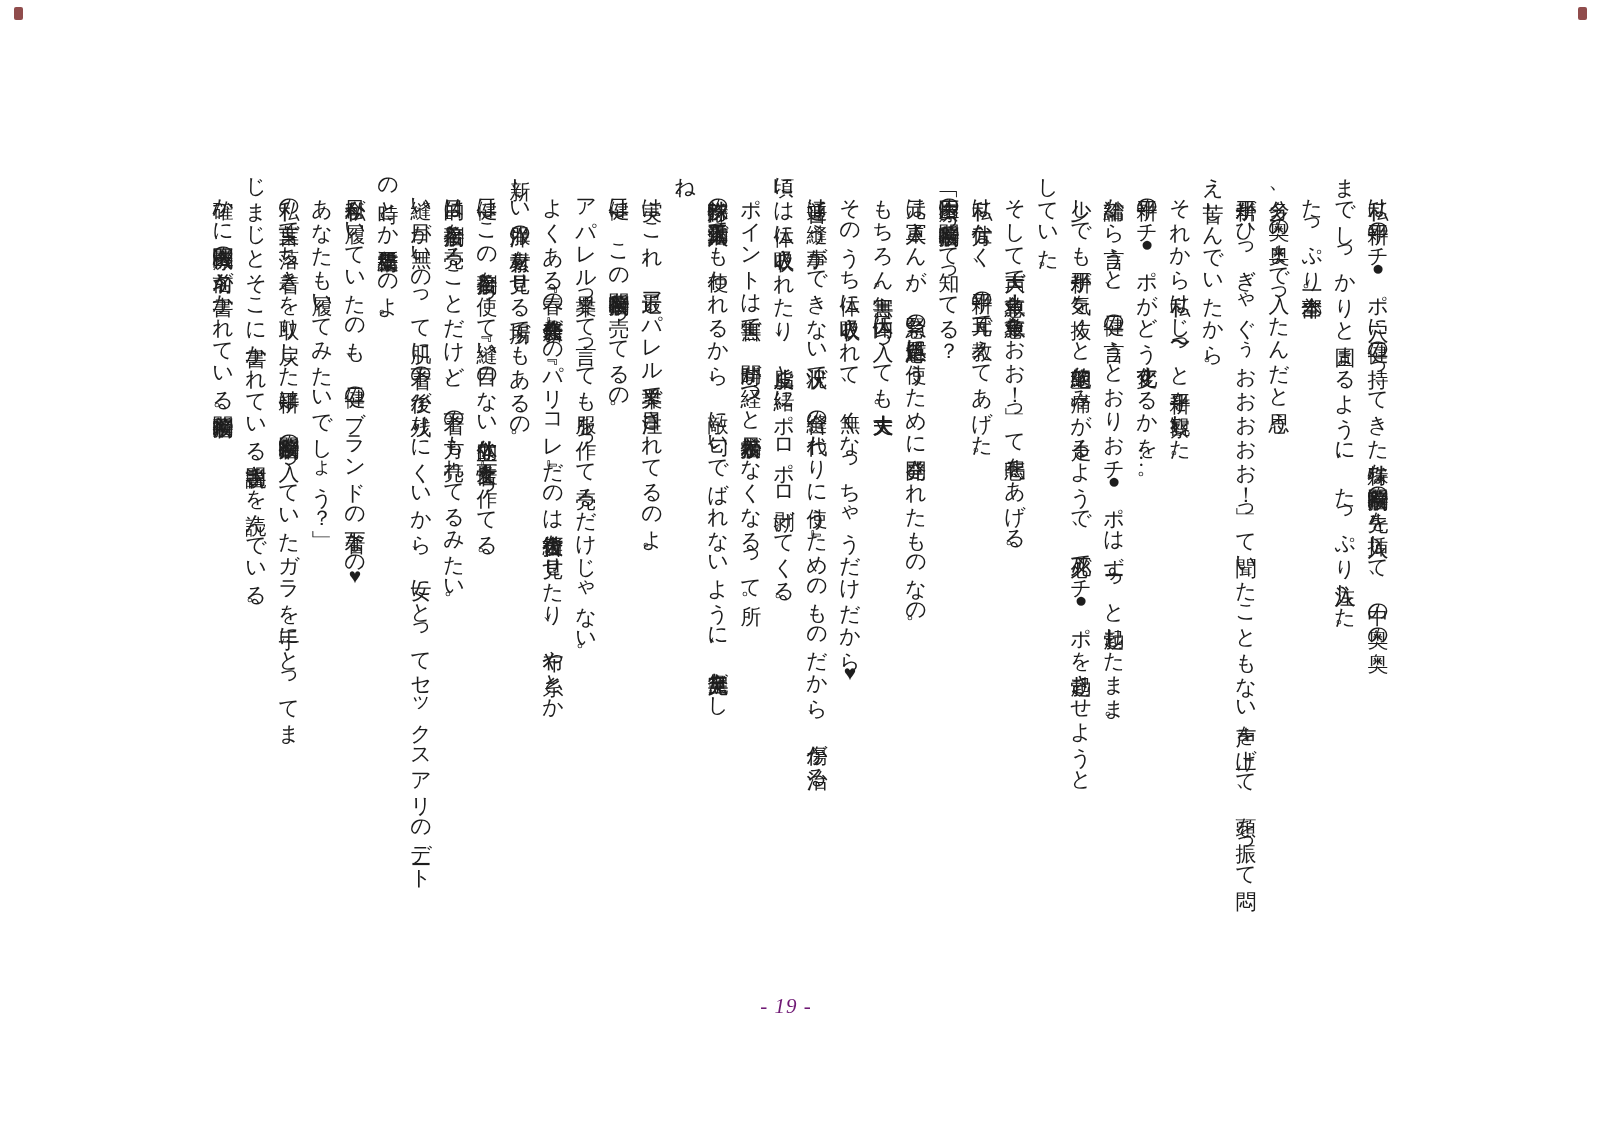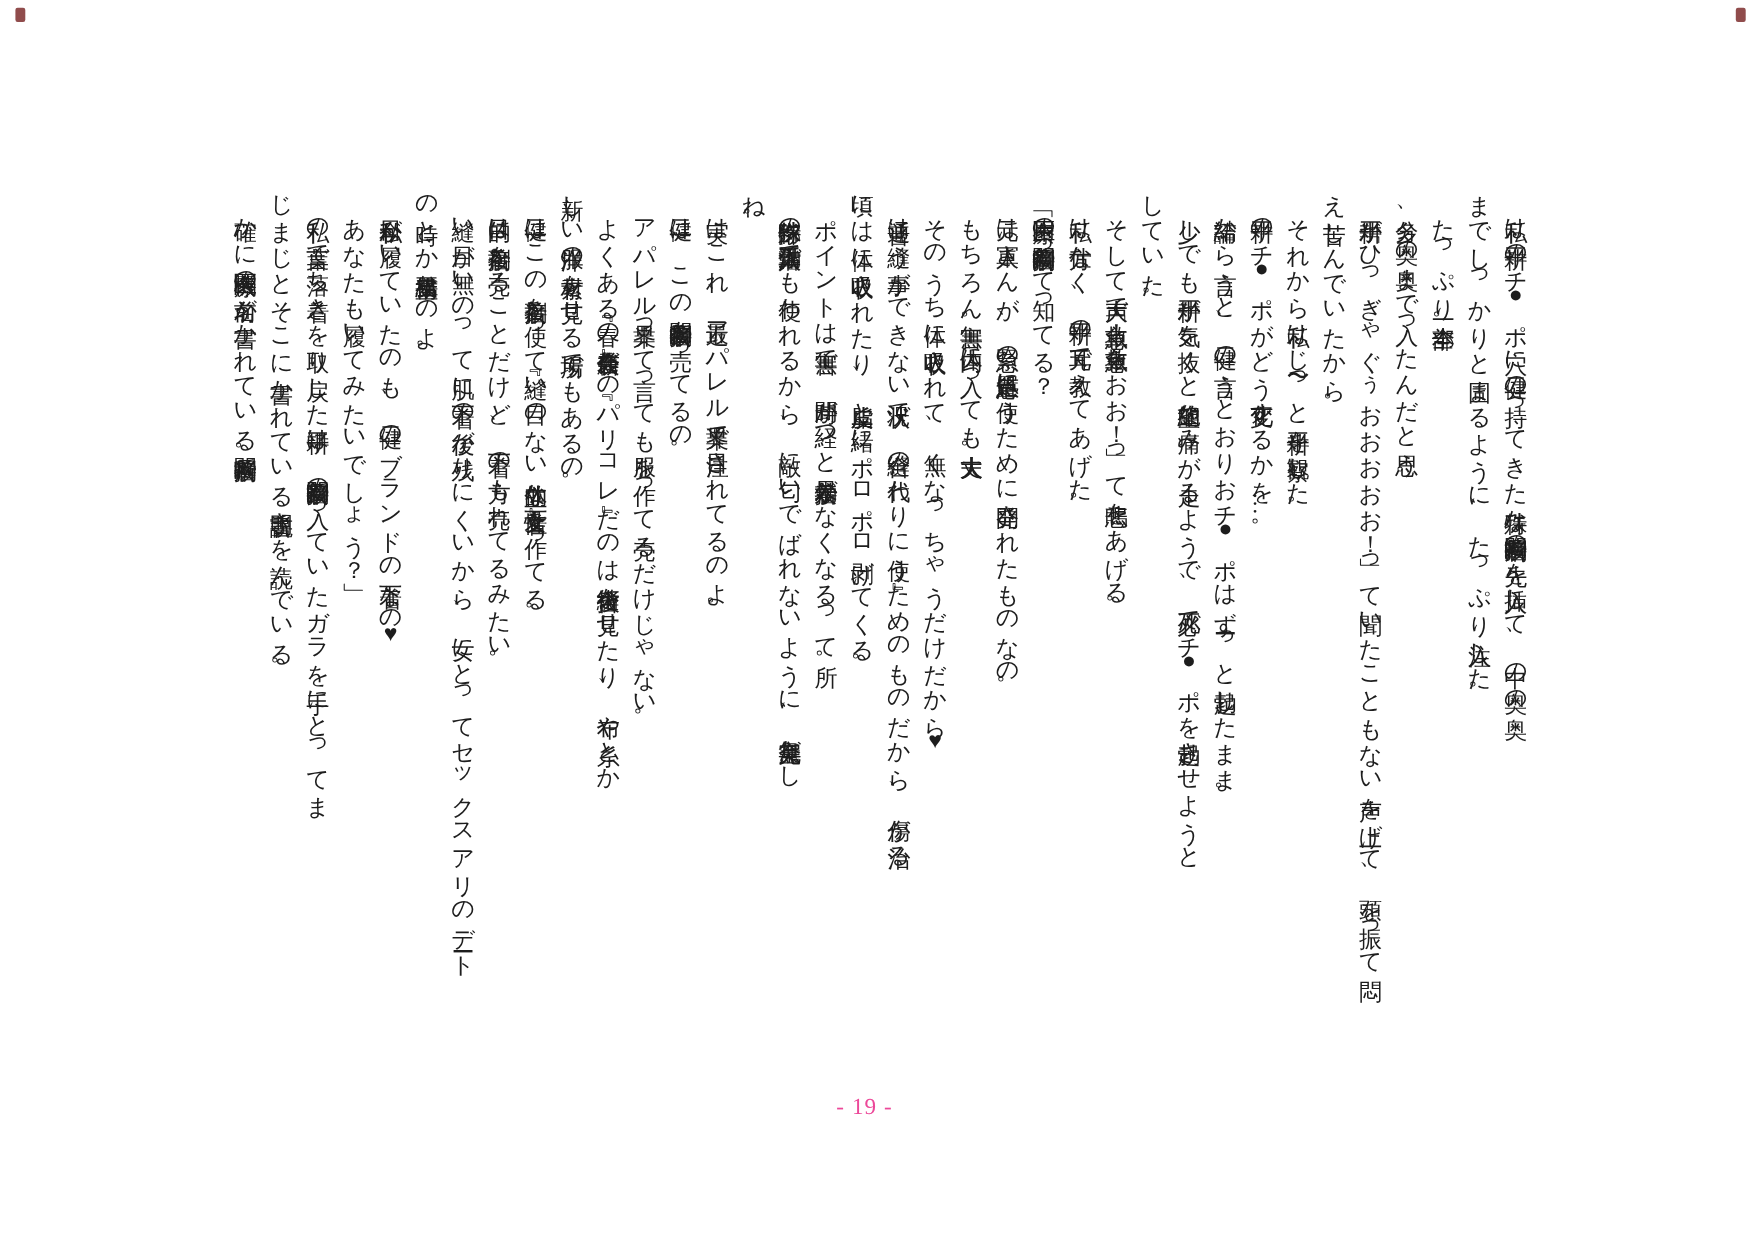--- a/index.html
+++ b/index.html
@@ -48,21 +48,22 @@
     text-indent: 21px;
   }
   .page-number {
     position: absolute;
     top: 994px;
     left: 0;
     width: 1572px;
     text-align: center;
     font-size: 21px;
     letter-spacing: 1px;
-    color: #ec4899;
+    color: #701a75;
+    font-style: italic;
   }
 </style>
 </head>
 <body>
 
 <div class="page">
   <div class="corner-mark left"></div>
   <div class="corner-mark right"></div>
 
   <div class="text-body" id="text-body">

